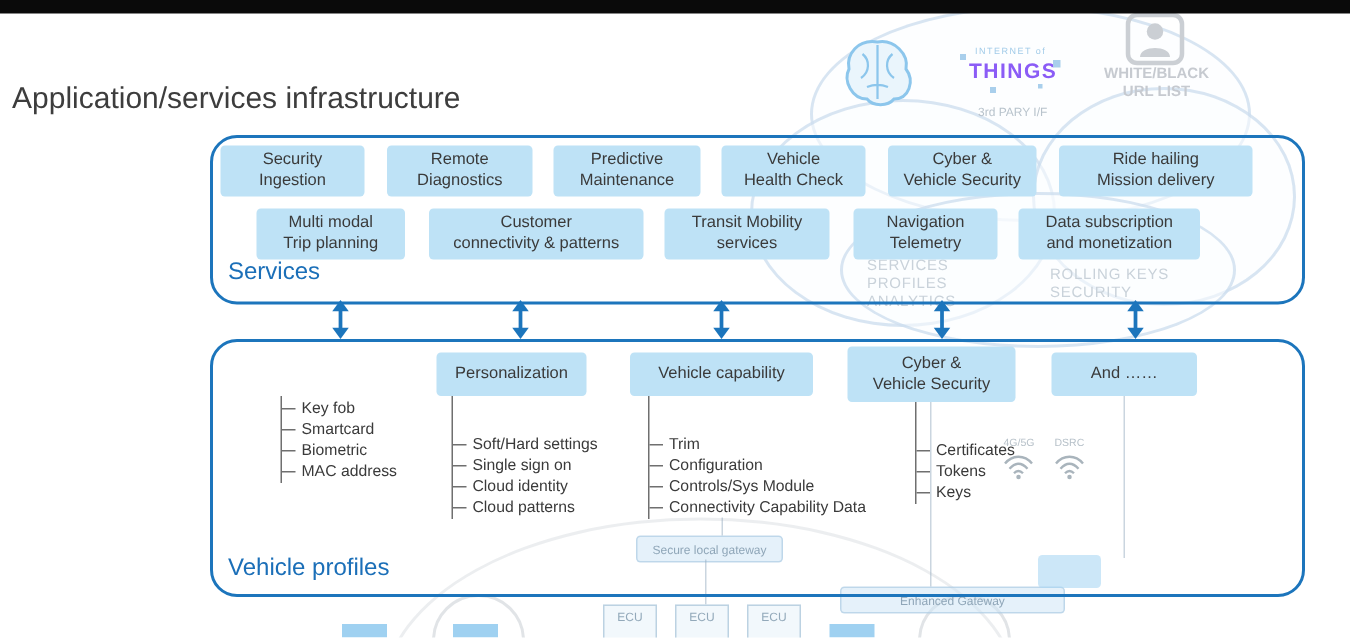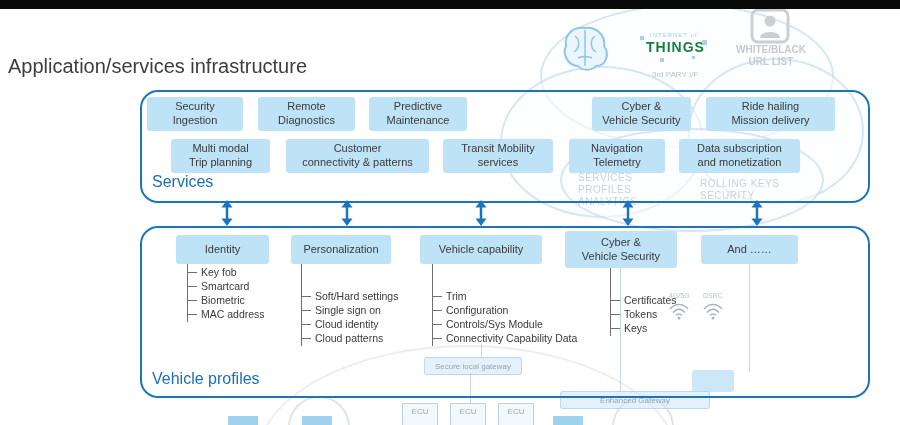--- a/index.html
+++ b/index.html
@@ -49,21 +49,21 @@
   <div class="cloud" style="left:560px;top:128px;width:260px;height:100px"></div>
 
   <div class="bg-el" style="left:558px;top:24px">
     <svg width="54" height="50" viewBox="0 0 54 50">
       <path d="M27 4 C14 2 6 12 8 22 C4 30 10 42 20 42 C24 47 34 47 38 42 C48 42 52 30 46 22 C48 12 38 2 27 4 Z" fill="#EAF5FC" stroke="#8CC6EC" stroke-width="2"></path>
       <path d="M27 6 L27 42 M17 12 C22 16 22 24 16 28 M37 12 C32 16 32 24 38 28 M20 34 C25 32 29 32 34 34" stroke="#8CC6EC" stroke-width="1.5" fill="none"></path>
     </svg>
   </div>
 
   <div class="faint-text" style="left:650px;top:32px;font-size:6px;letter-spacing:1px;color:#A3CCE9">INTERNET of</div>
-  <div class="faint-text" style="left:646px;top:39px;font-size:14px;font-weight:bold;letter-spacing:1px;color:#15803d">THINGS</div>
+  <div class="faint-text" style="left:646px;top:39px;font-size:14px;font-weight:bold;letter-spacing:1px;color:#8b5cf6">THINGS</div>
   <div class="dot" style="left:640px;top:36px;width:4px;height:4px"></div>
   <div class="dot" style="left:702px;top:40px;width:5px;height:5px"></div>
   <div class="dot" style="left:660px;top:58px;width:4px;height:4px"></div>
   <div class="dot" style="left:692px;top:56px;width:3px;height:3px"></div>
   <div class="faint-text" style="left:652px;top:70px;font-size:8px;color:#B8C3CC">3rd PARY I/F</div>
 
   <div class="bg-el" style="left:750px;top:8px">
     <svg width="40" height="36" viewBox="0 0 40 36">
       <rect x="2" y="2" width="36" height="32" rx="6" fill="none" stroke="#CBCFD4" stroke-width="3"></rect>
       <circle cx="20" cy="13" r="5.5" fill="#CBCFD4"></circle>
@@ -119,20 +119,22 @@
   <div class="title">Application/services infrastructure</div>
 
   <div class="frame" style="left:140px;top:90px;width:726px;height:109px"></div>
 
   <div class="bluebox" style="left:147px;top:97px;width:96px;height:34px">Security
 Ingestion</div>
   <div class="bluebox" style="left:369px;top:97px;width:98px;height:34px">Predictive
 Maintenance</div>
   <div class="bluebox" style="left:258px;top:97px;width:97px;height:34px">Remote
 Diagnostics</div>
+  <div class="bluebox" style="left:481px;top:97px;width:96px;height:34px">Vehicle
+Health Check</div>
   <div class="bluebox" style="left:592px;top:97px;width:99px;height:34px">Cyber &amp;
 Vehicle Security</div>
   <div class="bluebox" style="left:706px;top:97px;width:129px;height:34px">Ride hailing
 Mission delivery</div>
 
   <div class="bluebox" style="left:171px;top:139px;width:99px;height:34px">Multi modal
 Trip planning</div>
   <div class="bluebox" style="left:286px;top:139px;width:143px;height:34px">Customer
 connectivity &amp; patterns</div>
   <div class="bluebox" style="left:443px;top:139px;width:110px;height:34px">Transit Mobility
@@ -175,21 +177,20 @@
   <div class="v-arrow" style="left:750px">
     <svg width="14" height="26" viewBox="0 0 14 26">
         <line x1="7" y1="5" x2="7" y2="21" stroke="#1C75BC" stroke-width="2.5"></line>
         <polygon points="7,0 1.5,7.5 12.5,7.5" fill="#1C75BC"></polygon>
         <polygon points="7,26 1.5,18.5 12.5,18.5" fill="#1C75BC"></polygon>
       </svg>
   </div>
 
   <div class="frame" style="left:140px;top:226px;width:726px;height:168px"></div>
 
-  <div class="bluebox" style="left:176px;top:235px;width:93px;height:29px">Identity</div>
   <div class="bluebox" style="left:291px;top:235px;width:100px;height:29px">Personalization</div>
   <div class="bluebox" style="left:420px;top:235px;width:122px;height:29px">Vehicle capability</div>
   <div class="bluebox" style="left:565px;top:231px;width:112px;height:37px">Cyber &amp;
 Vehicle Security</div>
   <div class="bluebox" style="left:701px;top:235px;width:97px;height:29px">And ……</div>
 
   <div class="tree" style="left:187px;top:264px;">
     <div class="tree-item">Key fob</div>
     <div class="tree-item">Smartcard</div>
     <div class="tree-item">Biometric</div>

